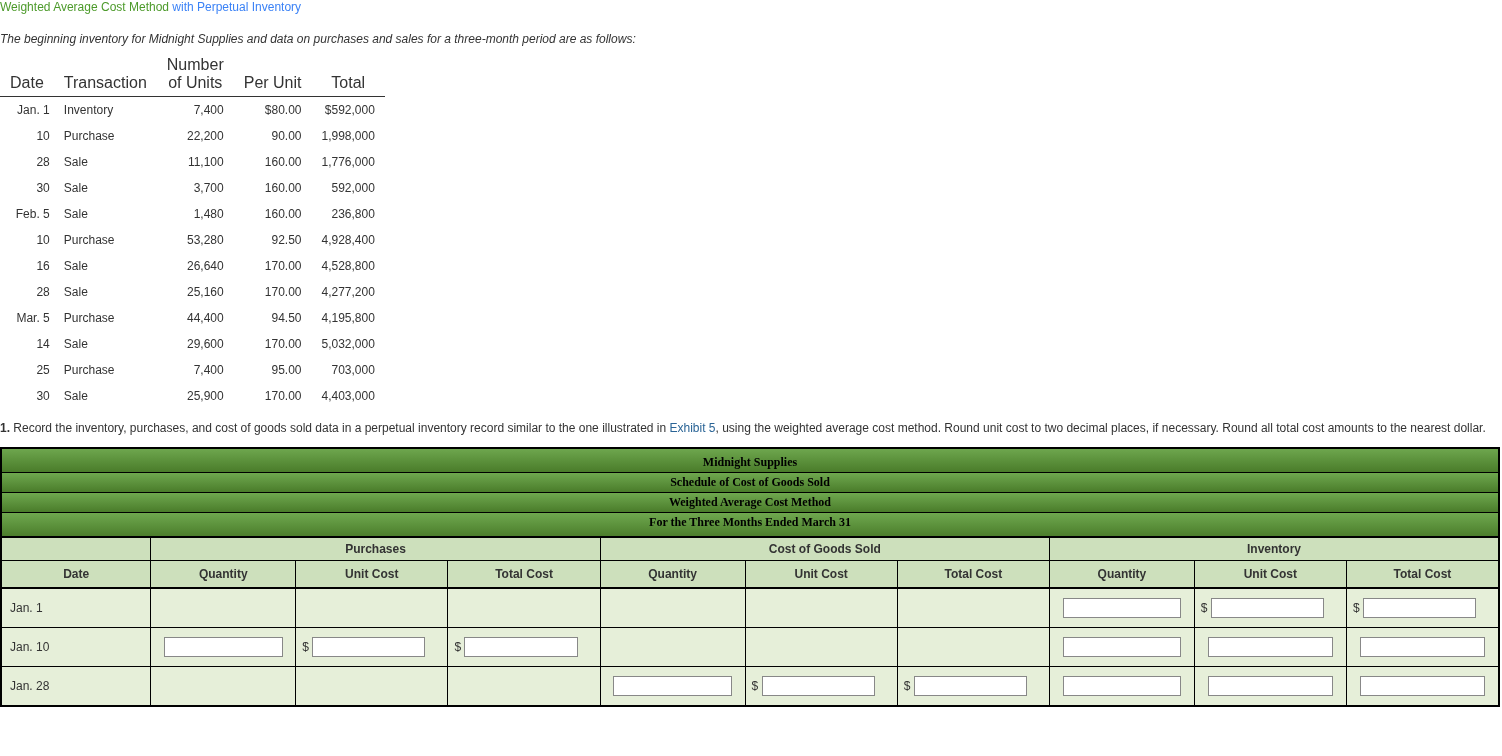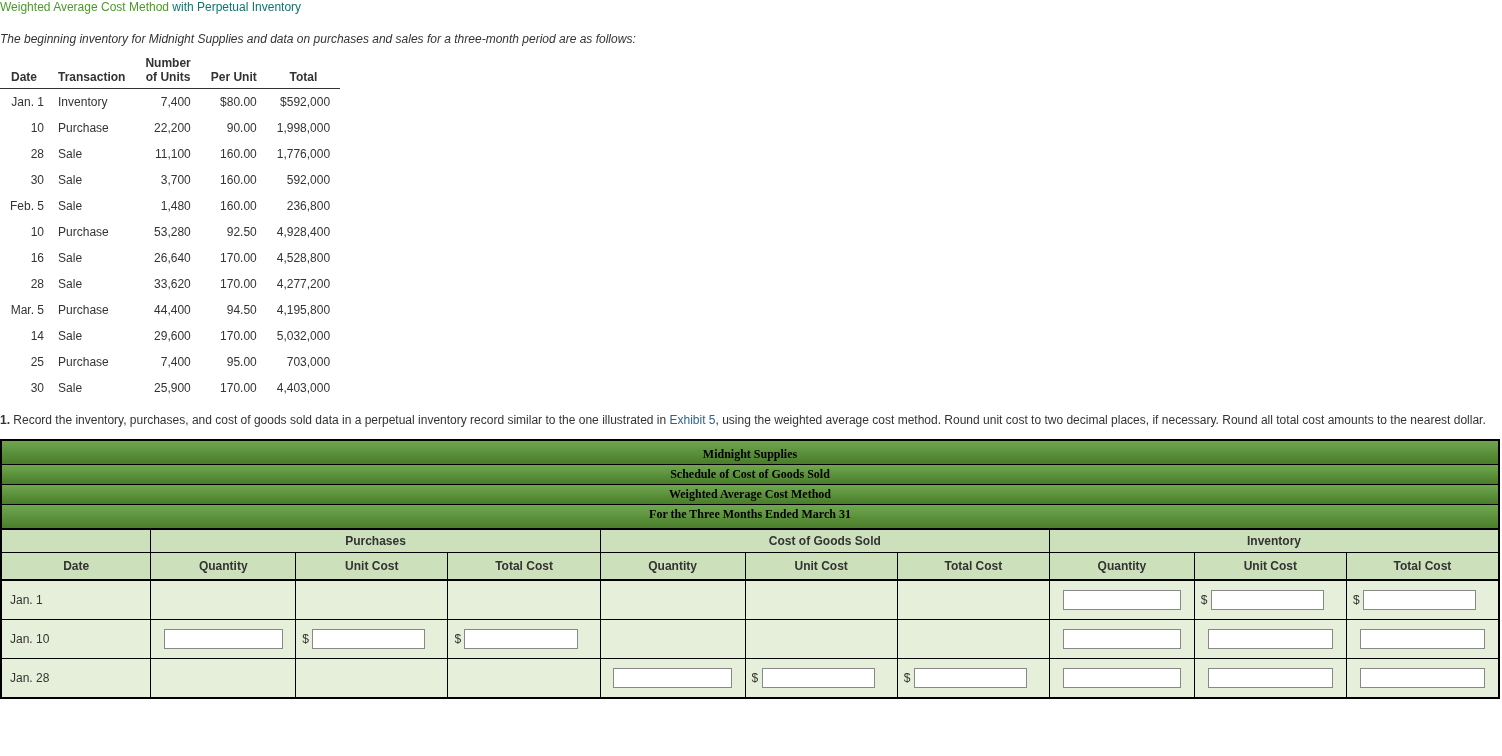--- a/index.html
+++ b/index.html
@@ -8,32 +8,32 @@
     color: #333;
     margin: 0;
     padding: 0;
     background: #fff;
   }
   .container { width: 1502px; }
   .title-link {
     color: #4c9a2a;
     font-size: 12px;
   }
-  .title-rest { color: #0f766e; }
+  .title-rest { color: #3b82f6; }
   .intro { margin: 18px 0 6px 0; font-style: italic; }
   table.data-table {
     border-collapse: collapse;
     margin-top: 6px;
   }
   table.data-table th {
     border-bottom: 1px solid #333;
     padding: 4px 10px;
     text-align: center;
-    font-weight: bold;
-    font-size: 12px;
+    font-weight: normal;
+    font-size: 16px;
   }
   table.data-table td {
     padding: 6px 10px;
     text-align: right;
     font-size: 12px;
   }
   table.data-table td.left { text-align: left; }
   .required { font-weight: bold; margin-top: 14px; }
   .question { margin: 10px 0 10px 0; line-height: 1.5; }
   .exhibit-link { color: #2a6496; }
@@ -165,21 +165,21 @@
         <tr>
           <td style="text-align:right;padding-right:4px;">16</td>
           <td class="left">Sale</td>
           <td>26,640</td>
           <td>170.00</td>
           <td>4,528,800</td>
         </tr>
         <tr>
           <td style="text-align:right;padding-right:4px;">28</td>
           <td class="left">Sale</td>
-          <td>33,620</td>
+          <td>25,160</td>
           <td>170.00</td>
           <td>4,277,200</td>
         </tr>
         <tr>
           <td style="text-align:right;padding-right:4px;">Mar. 5</td>
           <td class="left">Purchase</td>
           <td>44,400</td>
           <td>94.50</td>
           <td>4,195,800</td>
         </tr>

